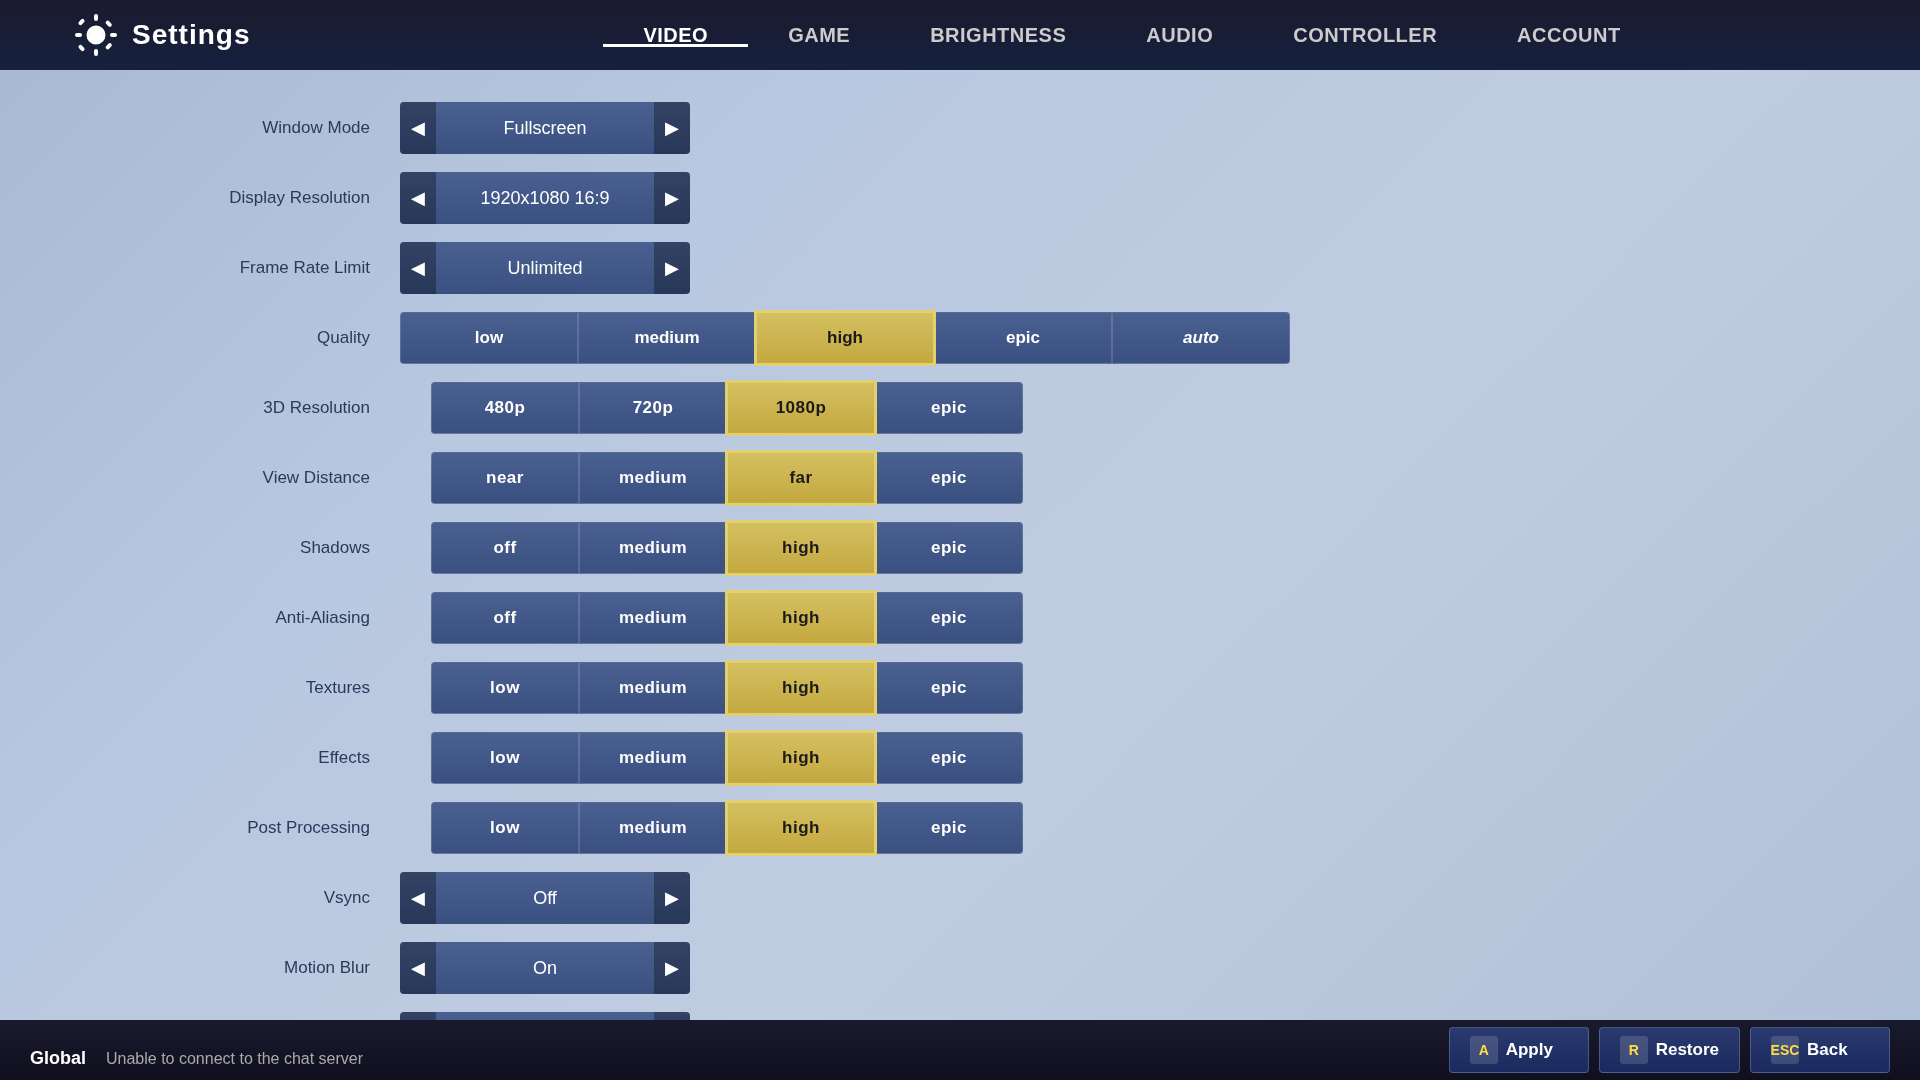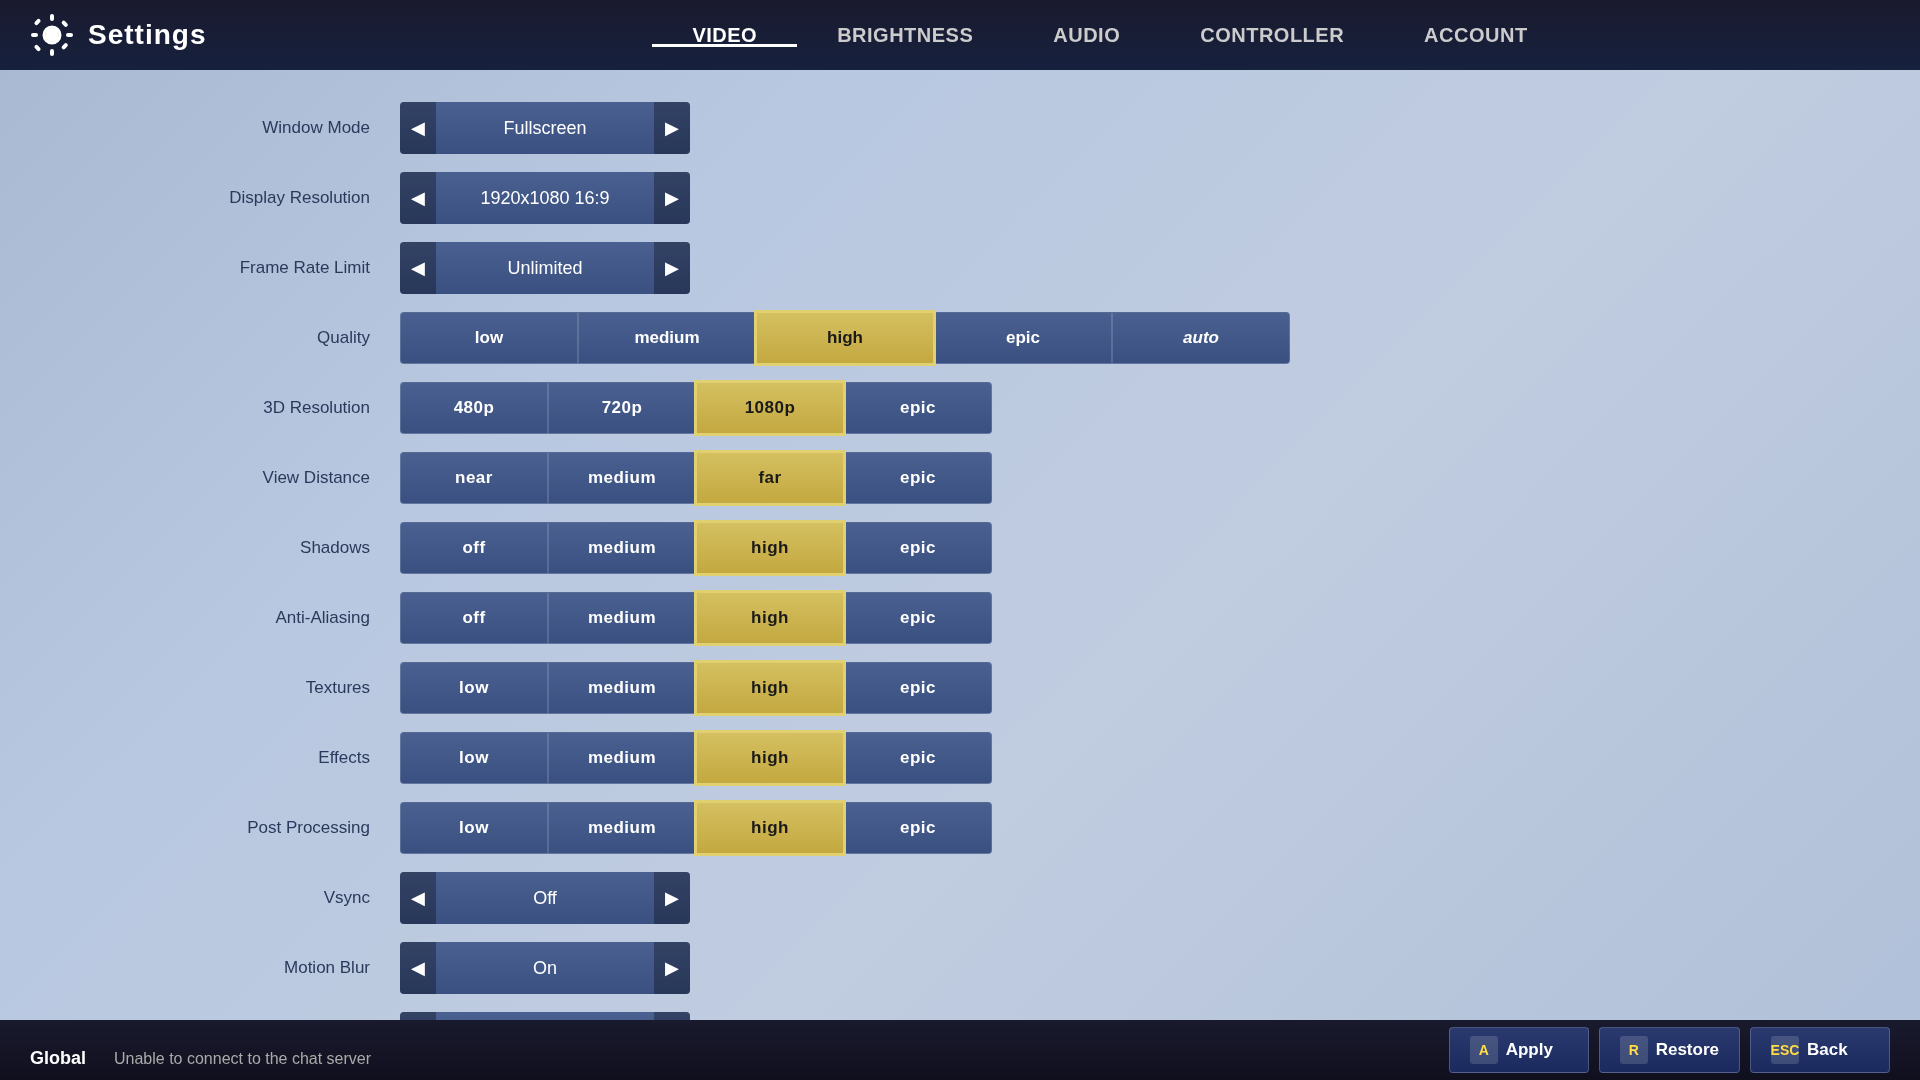--- a/index.html
+++ b/index.html
@@ -14,20 +14,21 @@
     }
 
     
     #header {
       width: 100%;
       height: 70px;
       background: linear-gradient(180deg, #1a1a2e 0%, #16213e 100%);
       display: flex;
       align-items: center;
       position: relative;
+      padding-left: 44px;
     }
 
     #logo-area {
       display: flex;
       align-items: center;
       padding-left: 30px;
       min-width: 300px;
     }
 
     #gear-icon {
@@ -147,20 +148,21 @@
       color: white;
       font-size: 17px;
       font-weight: 700;
       cursor: pointer;
       text-transform: lowercase;
       letter-spacing: 0.5px;
     }
 
     .option-btn:first-child {
       border-radius: 4px 0 0 4px;
+      margin-left: 31px;
     }
 
     .option-btn:last-child {
       border-radius: 0 4px 4px 0;
     }
 
     .option-btn.selected {
       background: linear-gradient(180deg, #d4c060 0%, #c4a840 100%);
       color: #1a1a1a;
       border-color: #e0d070;
@@ -201,21 +203,21 @@
       height: 60px;
       background: linear-gradient(180deg, #1a1a2e 0%, #0f0f1e 100%);
       display: flex;
       align-items: center;
       padding: 0 30px;
     }
 
     #footer-left {
       display: flex;
       align-items: center;
-      gap: 28px;
+      gap: 20px;
       margin-top: 17px;
     }
 
     #global-label {
       color: white;
       font-size: 18px;
       font-weight: bold;
     }
 
     #footer-status {
@@ -277,20 +279,21 @@
         <rect x="32" y="31.5" width="4" height="7" rx="2" transform="rotate(45 36.5 35)"></rect>
       </g>
       <circle cx="22" cy="22" r="8" fill="none" stroke="white" stroke-width="3"></circle>
       <circle cx="22" cy="22" r="5" fill="white"></circle>
     </svg>
     <span id="settings-title">Settings</span>
   </div>
 
   <nav id="nav-tabs">
     <div class="nav-tab active">Video</div>
+    <div class="nav-tab">Game</div>
     <div class="nav-tab">Brightness</div>
     <div class="nav-tab">Audio</div>
     <div class="nav-tab">Controller</div>
     <div class="nav-tab">Account</div>
   </nav>
 </div>
 
 <div id="content">
 
   <div class="setting-row">

